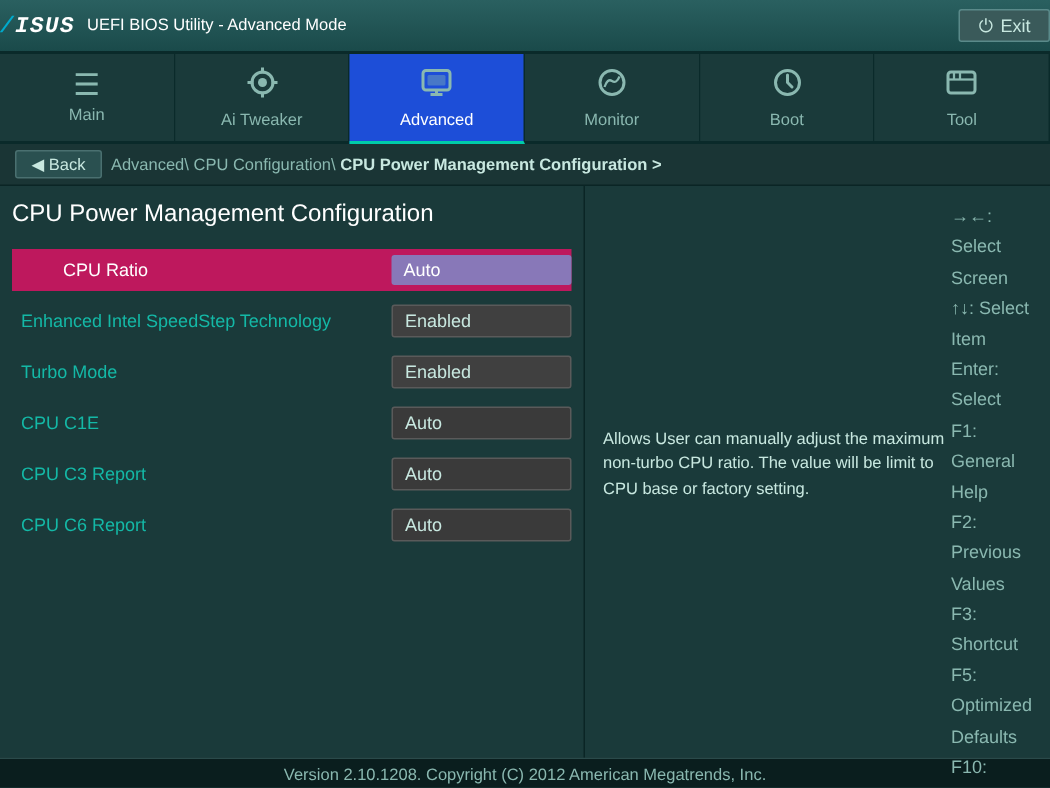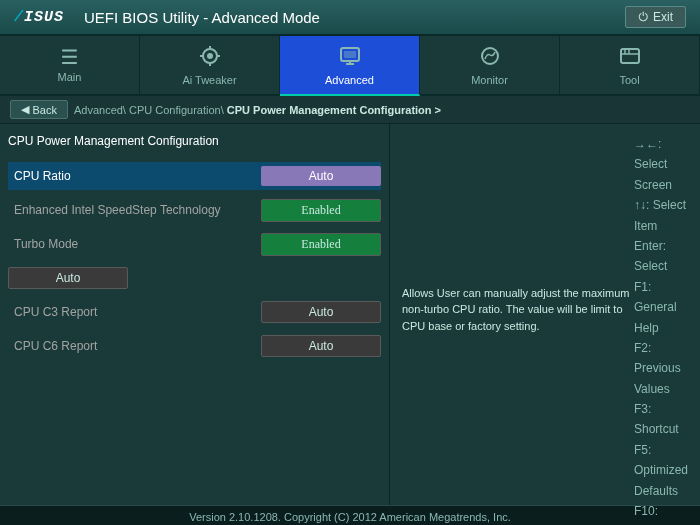--- a/index.html
+++ b/index.html
@@ -13,44 +13,43 @@
       font-size: 13px;
     }
 
     
     #top-bar {
       background: linear-gradient(to bottom, #2a6060, #1a4a4a);
       height: 36px;
       display: flex;
       align-items: center;
       justify-content: space-between;
-      padding: 0 14px;
+      padding: 0 0;
       border-bottom: 2px solid #0a2a2a;
     }
     #top-bar-left {
       display: flex;
       align-items: center;
       gap: 8px;
     }
     #asus-logo {
       color: #fff;
       font-weight: bold;
       font-size: 15px;
       font-style: italic;
       letter-spacing: 1px;
     }
     #asus-logo span {
       color: #00aacc;
     }
     #title-text {
       color: #ffffff;
-      font-size: 15px;
+      font-size: 11px;
       font-weight: normal;
       font-family: Arial, sans-serif;
-      margin-left: 12px;
     }
     #exit-button {
       background: #3a5a5a;
       border: 1px solid #5a8a8a;
       color: #c8e8e0;
       padding: 3px 12px;
       cursor: pointer;
       font-size: 12px;
       display: flex;
       align-items: center;
@@ -136,62 +135,61 @@
       padding: 10px 8px;
       border-right: 1px solid #0a2525;
       overflow-y: auto;
     }
     #left-panel::-webkit-scrollbar { width: 6px; }
     #left-panel::-webkit-scrollbar-track { background: #1a3535; }
     #left-panel::-webkit-scrollbar-thumb { background: #3a6060; }
 
     #section-title {
       color: #fff;
-      font-size: 12px;
+      font-size: 16px;
       font-family: Arial, sans-serif;
       margin-bottom: 10px;
       padding-bottom: 4px;
     }
 
     .config-row {
       display: flex;
       align-items: center;
       margin-bottom: 6px;
       min-height: 28px;
     }
     .config-row.selected {
-      background: #0c4a6e;
+      background: #be185d;
+      padding-left: 28px;
     }
     .config-label {
       flex: 1;
-      color: #a3a3a3;
+      color: #14b8a6;
       font-size: 12px;
       font-family: Arial, sans-serif;
       padding: 4px 6px;
     }
     .config-row.selected .config-label {
       color: #ffffff;
     }
     .config-value {
       min-width: 120px;
-      text-align: center;
       padding: 3px 8px;
       font-size: 12px;
       font-family: Arial, sans-serif;
       border-radius: 2px;
     }
     .config-value.auto-selected {
       background: #8878b8;
       color: #fff;
     }
     .config-value.enabled {
-      background: #15803d;
+      background: #404040;
       color: #c8e8e0;
       border: 1px solid #5a5a5a;
-      font-family: Liberation Serif, serif;
     }
     .config-value.auto {
       background: #3a3a3a;
       color: #c8e8e0;
       border: 1px solid #5a5a5a;
     }
 
     
     #right-panel {
       flex: 1;
@@ -274,20 +272,27 @@
     </div>
     <div class="nav-tab">
       <span class="tab-icon"><svg width="22" height="22" viewBox="0 0 22 22">
           <circle cx="11" cy="11" r="8" fill="none" stroke="#8ab8b0" stroke-width="2"></circle>
           <path d="M6 14 Q8 8 11 10 Q14 12 16 7" fill="none" stroke="#8ab8b0" stroke-width="1.5"></path>
         </svg></span>
       <span>Monitor</span>
     </div>
     <div class="nav-tab">
       <span class="tab-icon"><svg width="22" height="22" viewBox="0 0 22 22">
+          <circle cx="11" cy="11" r="8" fill="none" stroke="#8ab8b0" stroke-width="2"></circle>
+          <polyline points="11,6 11,11 14,14" fill="none" stroke="#8ab8b0" stroke-width="2" stroke-linecap="round"></polyline>
+        </svg></span>
+      <span>Boot</span>
+    </div>
+    <div class="nav-tab">
+      <span class="tab-icon"><svg width="22" height="22" viewBox="0 0 22 22">
           <rect x="2" y="4" width="18" height="14" rx="2" fill="none" stroke="#8ab8b0" stroke-width="2"></rect>
           <line x1="2" y1="9" x2="20" y2="9" stroke="#8ab8b0" stroke-width="1.5"></line>
           <line x1="6" y1="4" x2="6" y2="9" stroke="#8ab8b0" stroke-width="1.5"></line>
           <line x1="10" y1="4" x2="10" y2="9" stroke="#8ab8b0" stroke-width="1.5"></line>
         </svg></span>
       <span>Tool</span>
     </div>
   </div>
 
 <div id="breadcrumb-bar">
@@ -312,20 +317,21 @@
     </div>
         <div class="config-row">
       <span class="config-label">Enhanced Intel SpeedStep Technology</span>
       <span class="config-value enabled">Enabled</span>
     </div>
         <div class="config-row">
       <span class="config-label">Turbo Mode</span>
       <span class="config-value enabled">Enabled</span>
     </div>
         <div class="config-row">
+      <span class="config-label">CPU C1E</span>
       <span class="config-value auto">Auto</span>
     </div>
         <div class="config-row">
       <span class="config-label">CPU C3 Report</span>
       <span class="config-value auto">Auto</span>
     </div>
         <div class="config-row">
       <span class="config-label">CPU C6 Report</span>
       <span class="config-value auto">Auto</span>
     </div>

